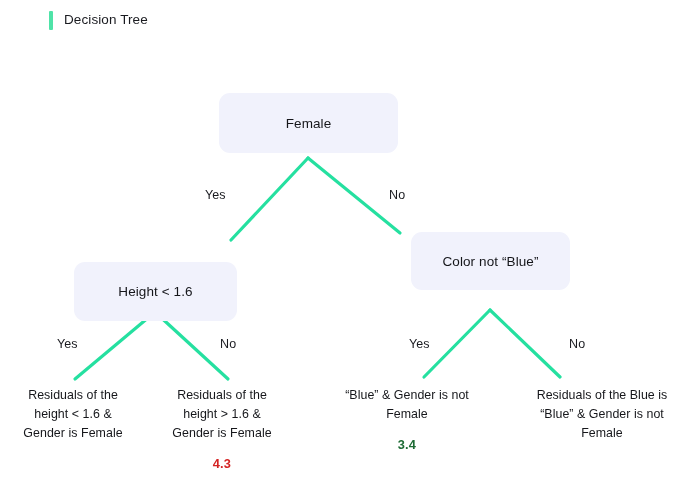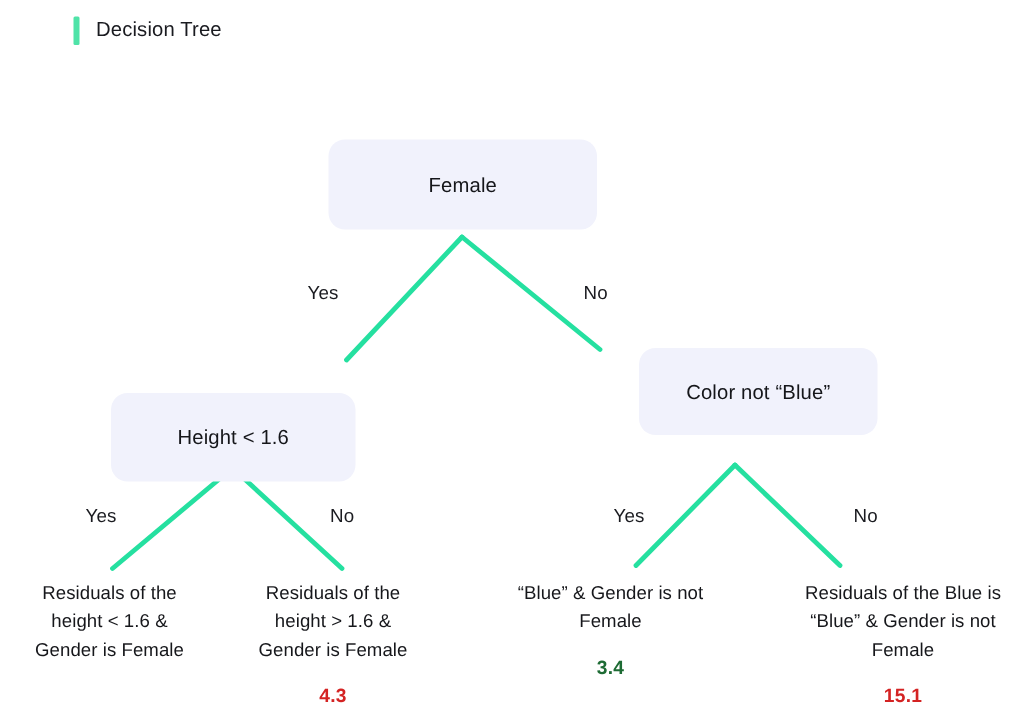--- a/index.html
+++ b/index.html
@@ -73,21 +73,21 @@
     justify-content: center;
     box-sizing: border-box;
     text-align: center;
     font-size: 13.5px;
     font-weight: 400;
     color: #15161a;
     letter-spacing: 0.1px;
   }
   .node-root  { left: 219px; top: 93px;  width: 179px; height: 60px; }
   .node-l     { left: 74px;  top: 239px; width: 163px; height: 59px; margin-top: 23px; }
-  .node-r     { left: 411px; top: 232px; width: 159px; height: 58px; margin-left: 15px; }
+  .node-r     { left: 411px; top: 232px; width: 159px; height: 58px; }
 
   
   .edge-label {
     position: absolute;
     font-size: 12.5px;
     font-weight: 400;
     color: #1a1b20;
     white-space: nowrap;
     letter-spacing: 0.1px;
   }
@@ -194,16 +194,15 @@
     </div>
     <div class="leaf-value val-neg">3.4</div>
   </div>
 
   <div class="leaf leaf-4">
     <div class="leaf-text">
       <div>Residuals of the Blue is</div>
       <div>“Blue” &amp; Gender is not</div>
       <div>Female</div>
     </div>
-    <div class="leaf-value val-pos">15.1</div>
   </div>
 
 </div>
 
 </body></html>

